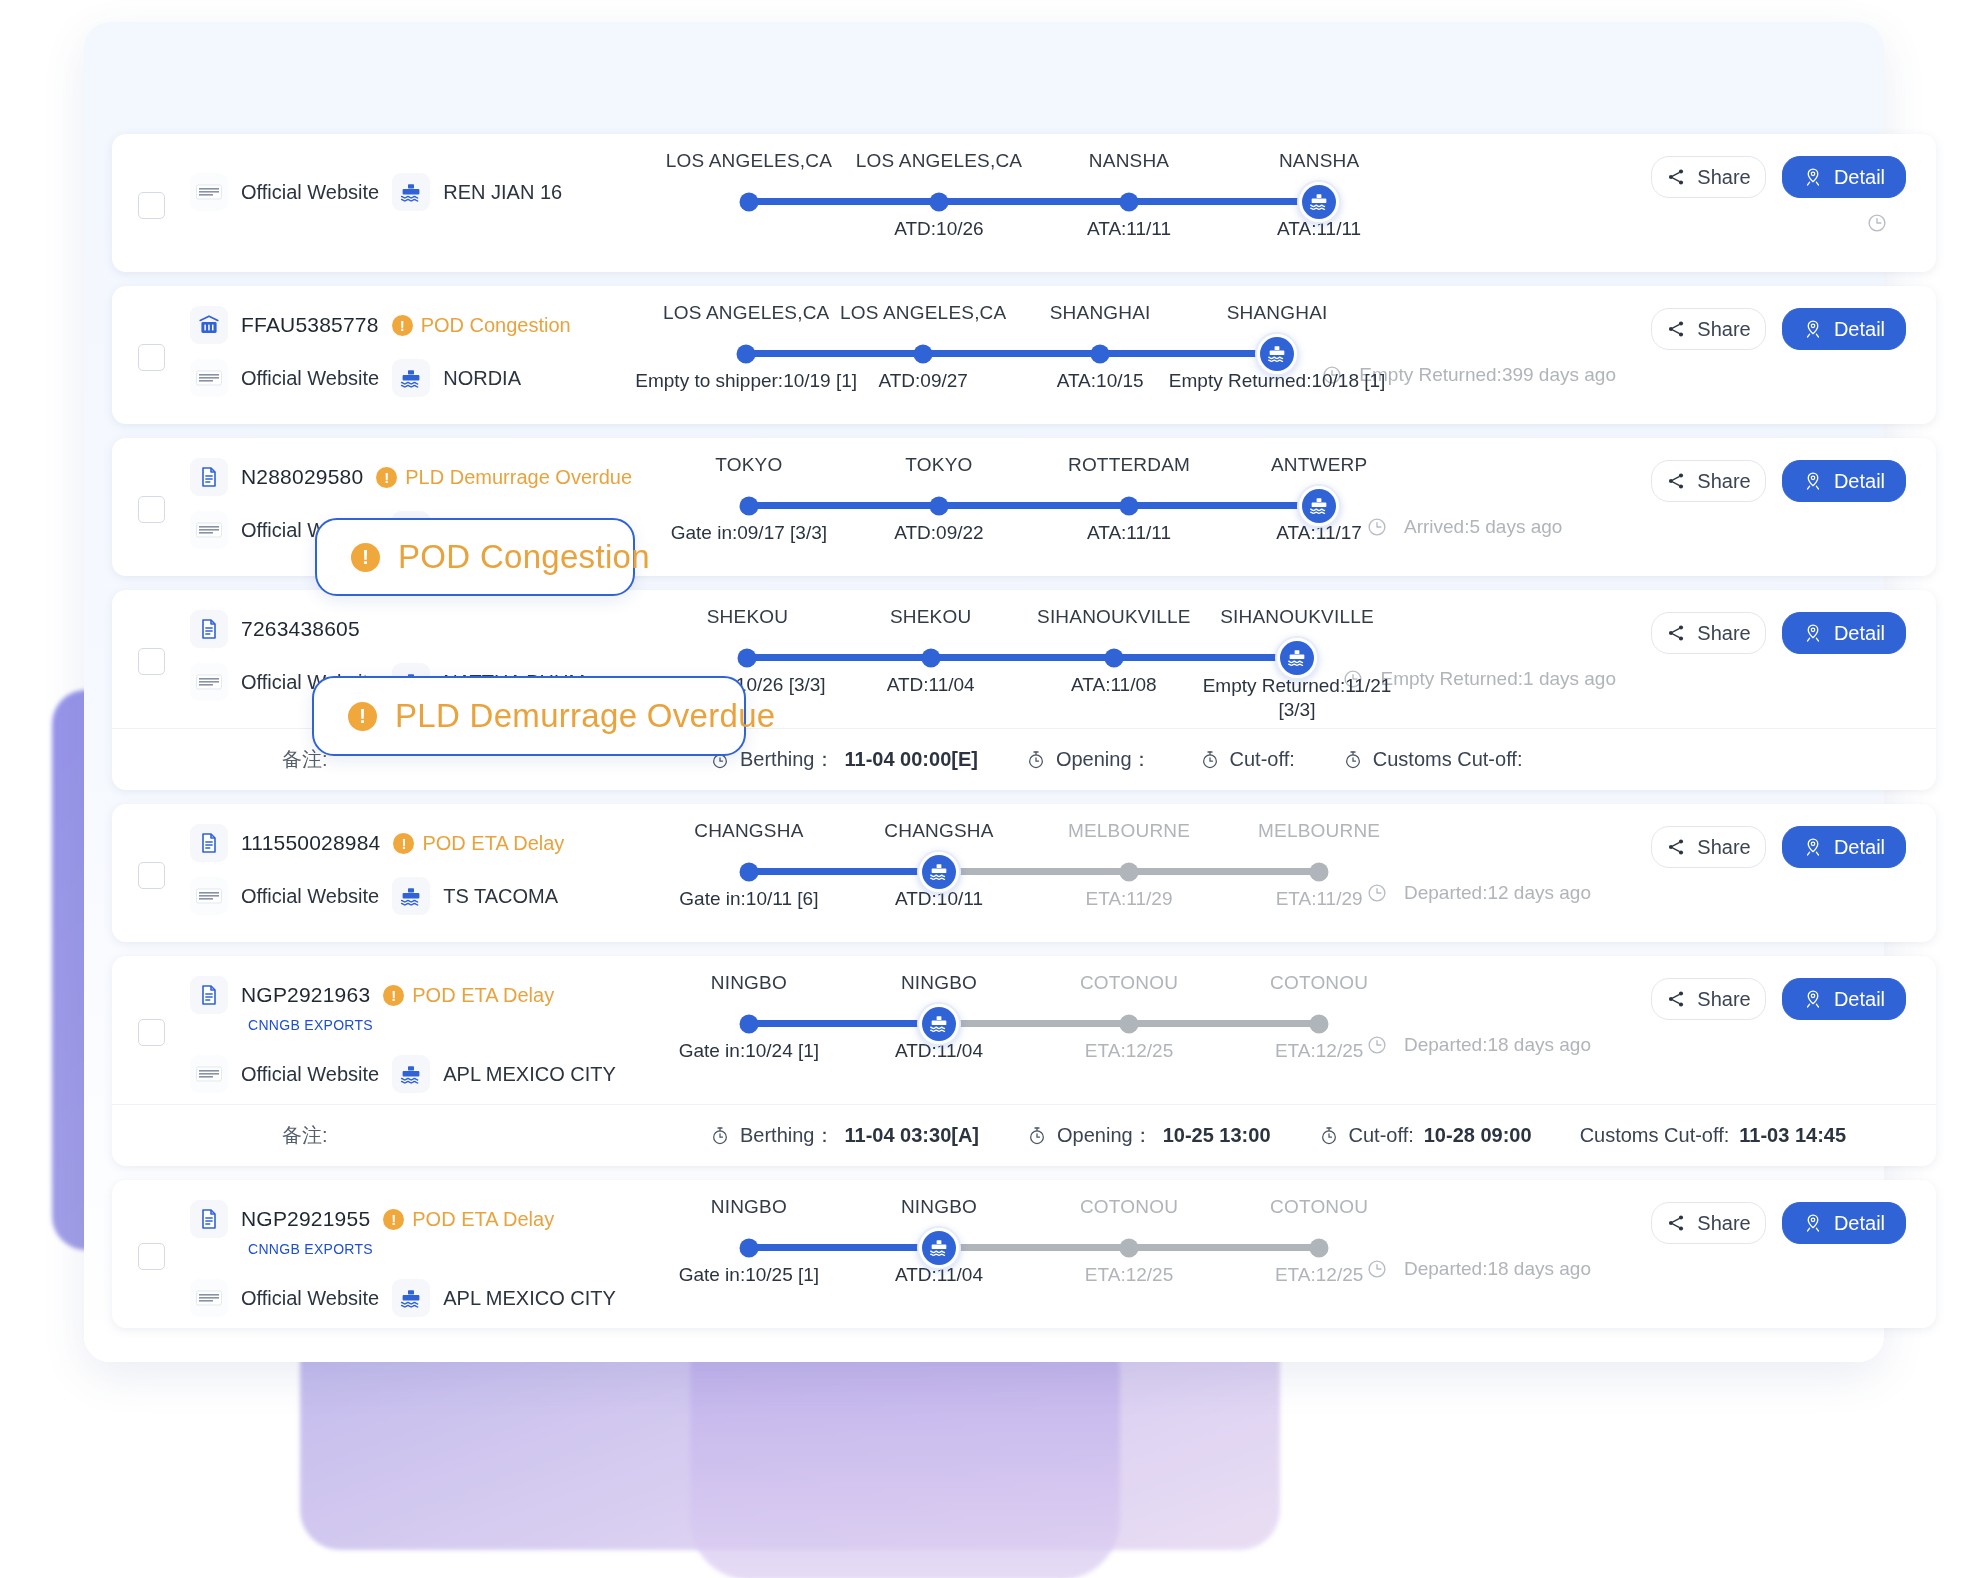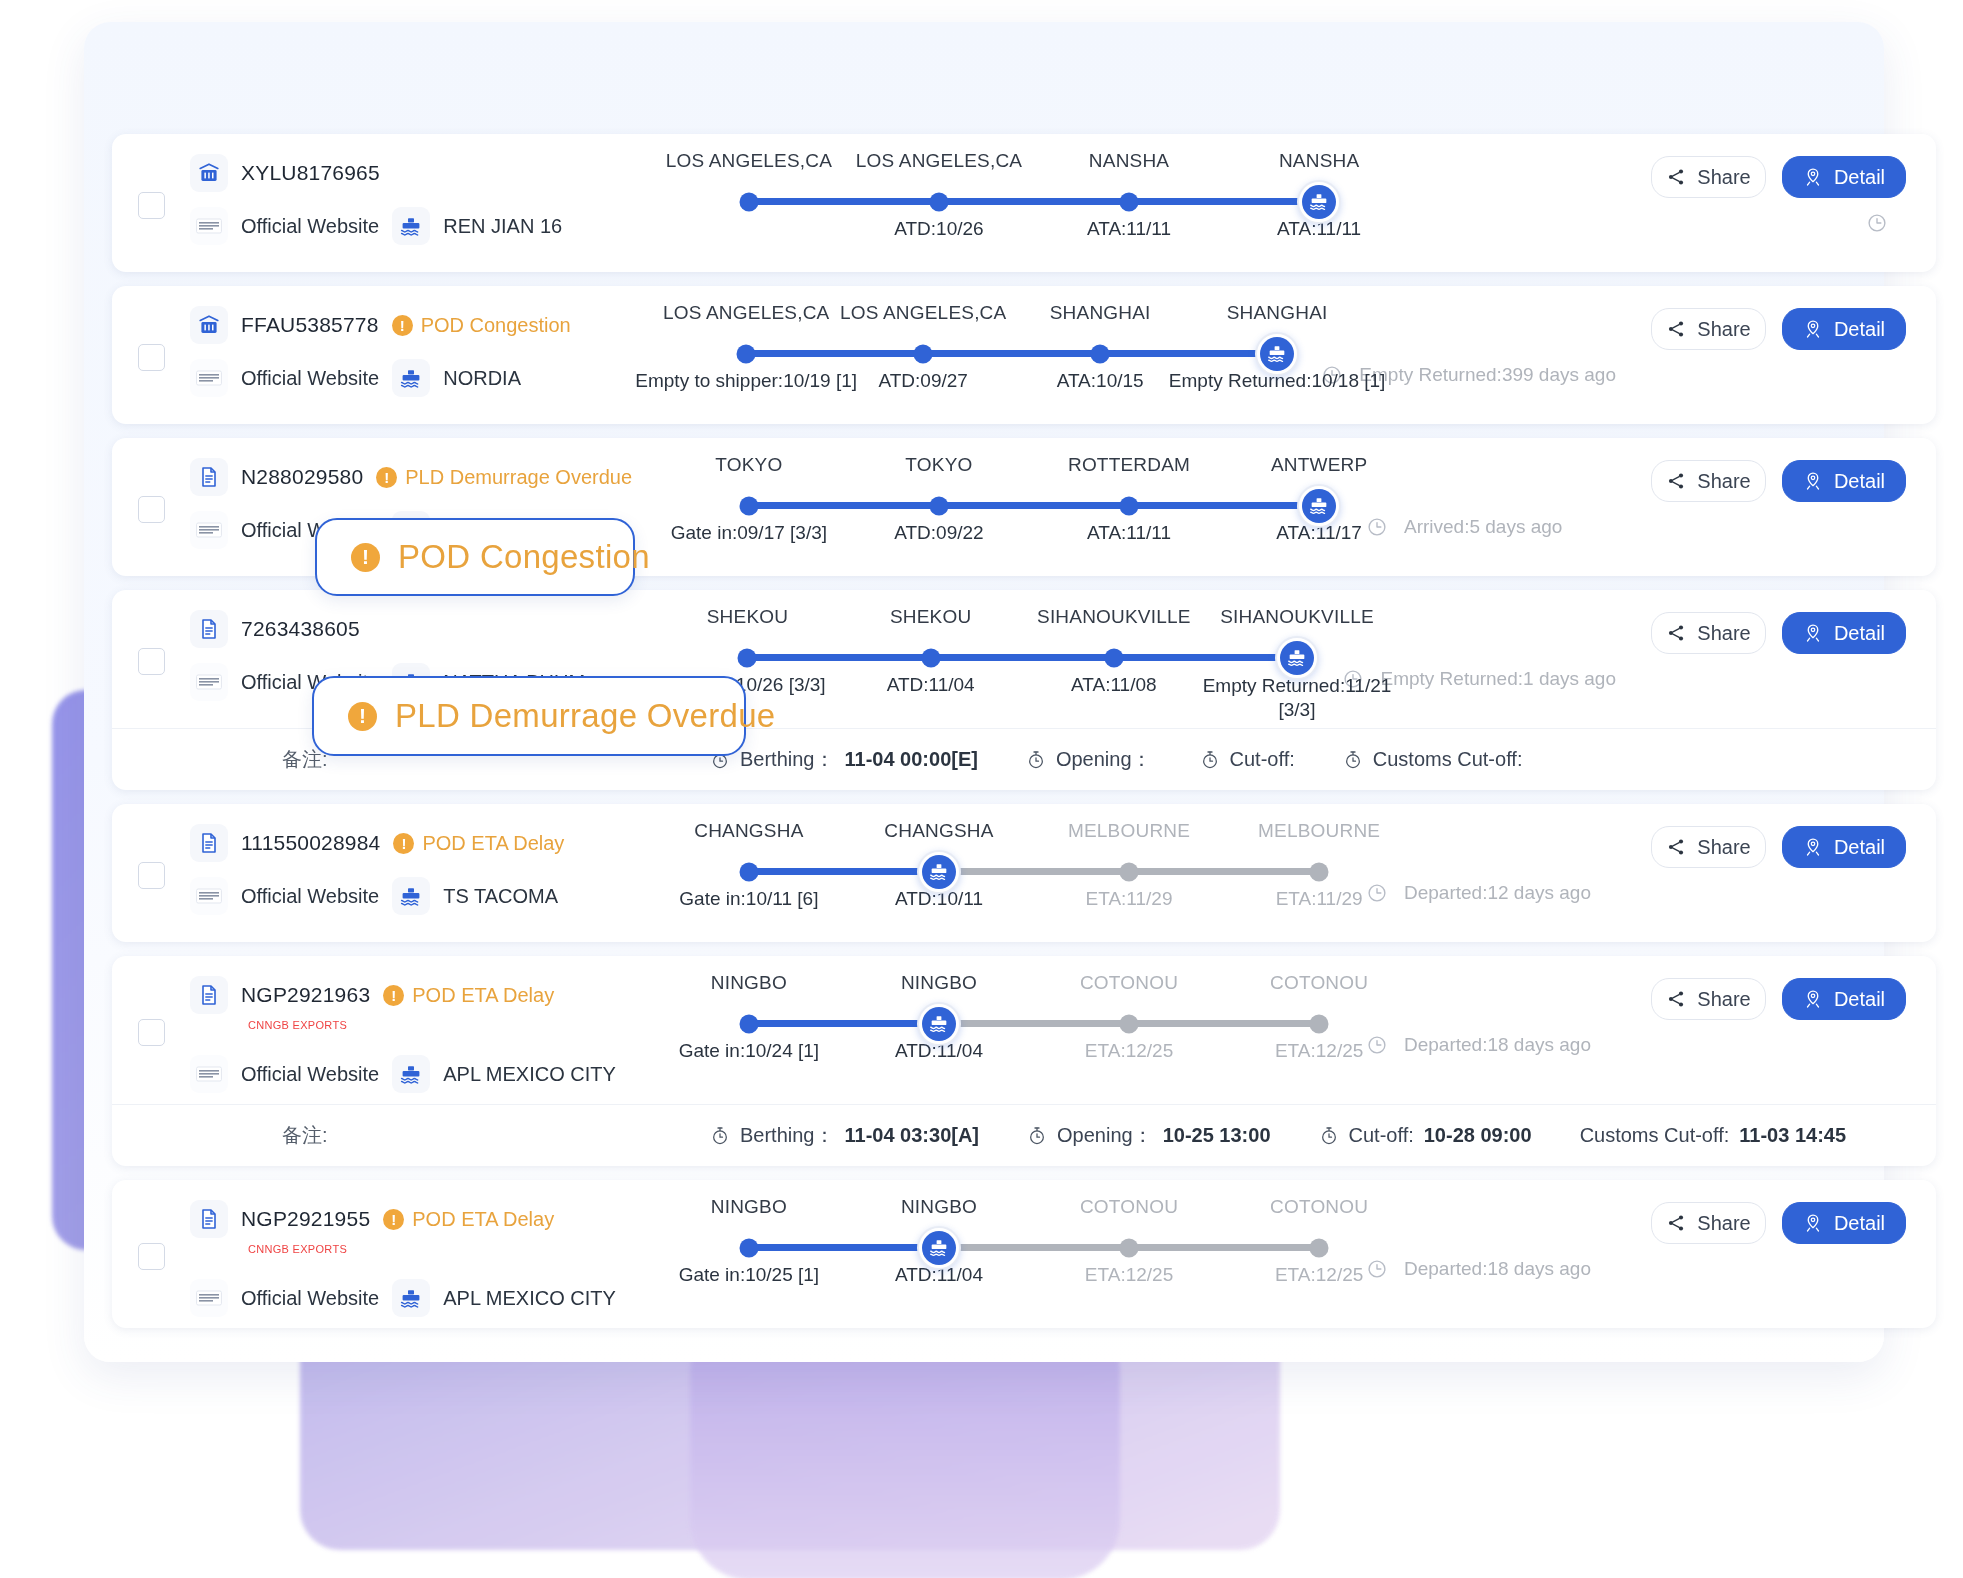--- a/index.html
+++ b/index.html
@@ -131,22 +131,22 @@
   }
   .sq-icon.plain { background: #fbfcfe; }
 
   .ref-no {
     font-size: 21px;
     color: #1f2733;
     letter-spacing: .2px;
     white-space: nowrap;
   }
   .sub-meta {
-    font-size: 11px;
-    color: #ef4444;
+    font-size: 14px;
+    color: #1d4ed8;
     letter-spacing: .3px;
   }
   .official {
     font-size: 20px;
     color: #2b3440;
     white-space: nowrap;
   }
   .vessel {
     font-size: 20px;
     color: #2b3440;
@@ -373,32 +373,20 @@
 
   <div class="window"></div>
 
   <div class="list" id="shipment-list">
       <div class="card">
         <div class="row">
           <div class="cb-col">
              <div class="cbox"></div>
            </div>
           <div class="ident">
-    <div class="ident-line1">
-      <span class="sq-icon">
-                <svg width="24" height="24" viewBox="0 0 24 24" aria-hidden="true">
-        <path d="M3.2 7.4 12 3.2l8.8 4.2" fill="none" stroke="#3063d6" stroke-width="1.7" stroke-linecap="round" stroke-linejoin="round"></path>
-        <rect x="4.4" y="9" width="15.2" height="11" rx="1.4" fill="#3063d6"></rect>
-        <rect x="7.4" y="11.6" width="1.5" height="5.8" fill="#fff"></rect>
-        <rect x="11.2" y="11.6" width="1.5" height="5.8" fill="#fff"></rect>
-        <rect x="15" y="11.6" width="1.5" height="5.8" fill="#fff"></rect>
-      </svg>
-              </span>
-      <span class="ref-no">XYLU8176965</span>
-            </div>
             <div class="ident-line2">
       <span class="sq-icon plain">
                 <svg width="26" height="18" viewBox="0 0 26 18" aria-hidden="true">
         <rect x="0.6" y="2" width="24.8" height="14" rx="1.5" fill="#fff" stroke="#e3e7ef" stroke-width="1"></rect>
         <rect x="3" y="5" width="20" height="1.6" fill="#8a93a5"></rect>
         <rect x="3" y="8" width="20" height="1.6" fill="#8a93a5"></rect>
         <rect x="3" y="11" width="14" height="1.6" fill="#8a93a5"></rect>
       </svg>
               </span>
       <span class="official">Official Website</span>

